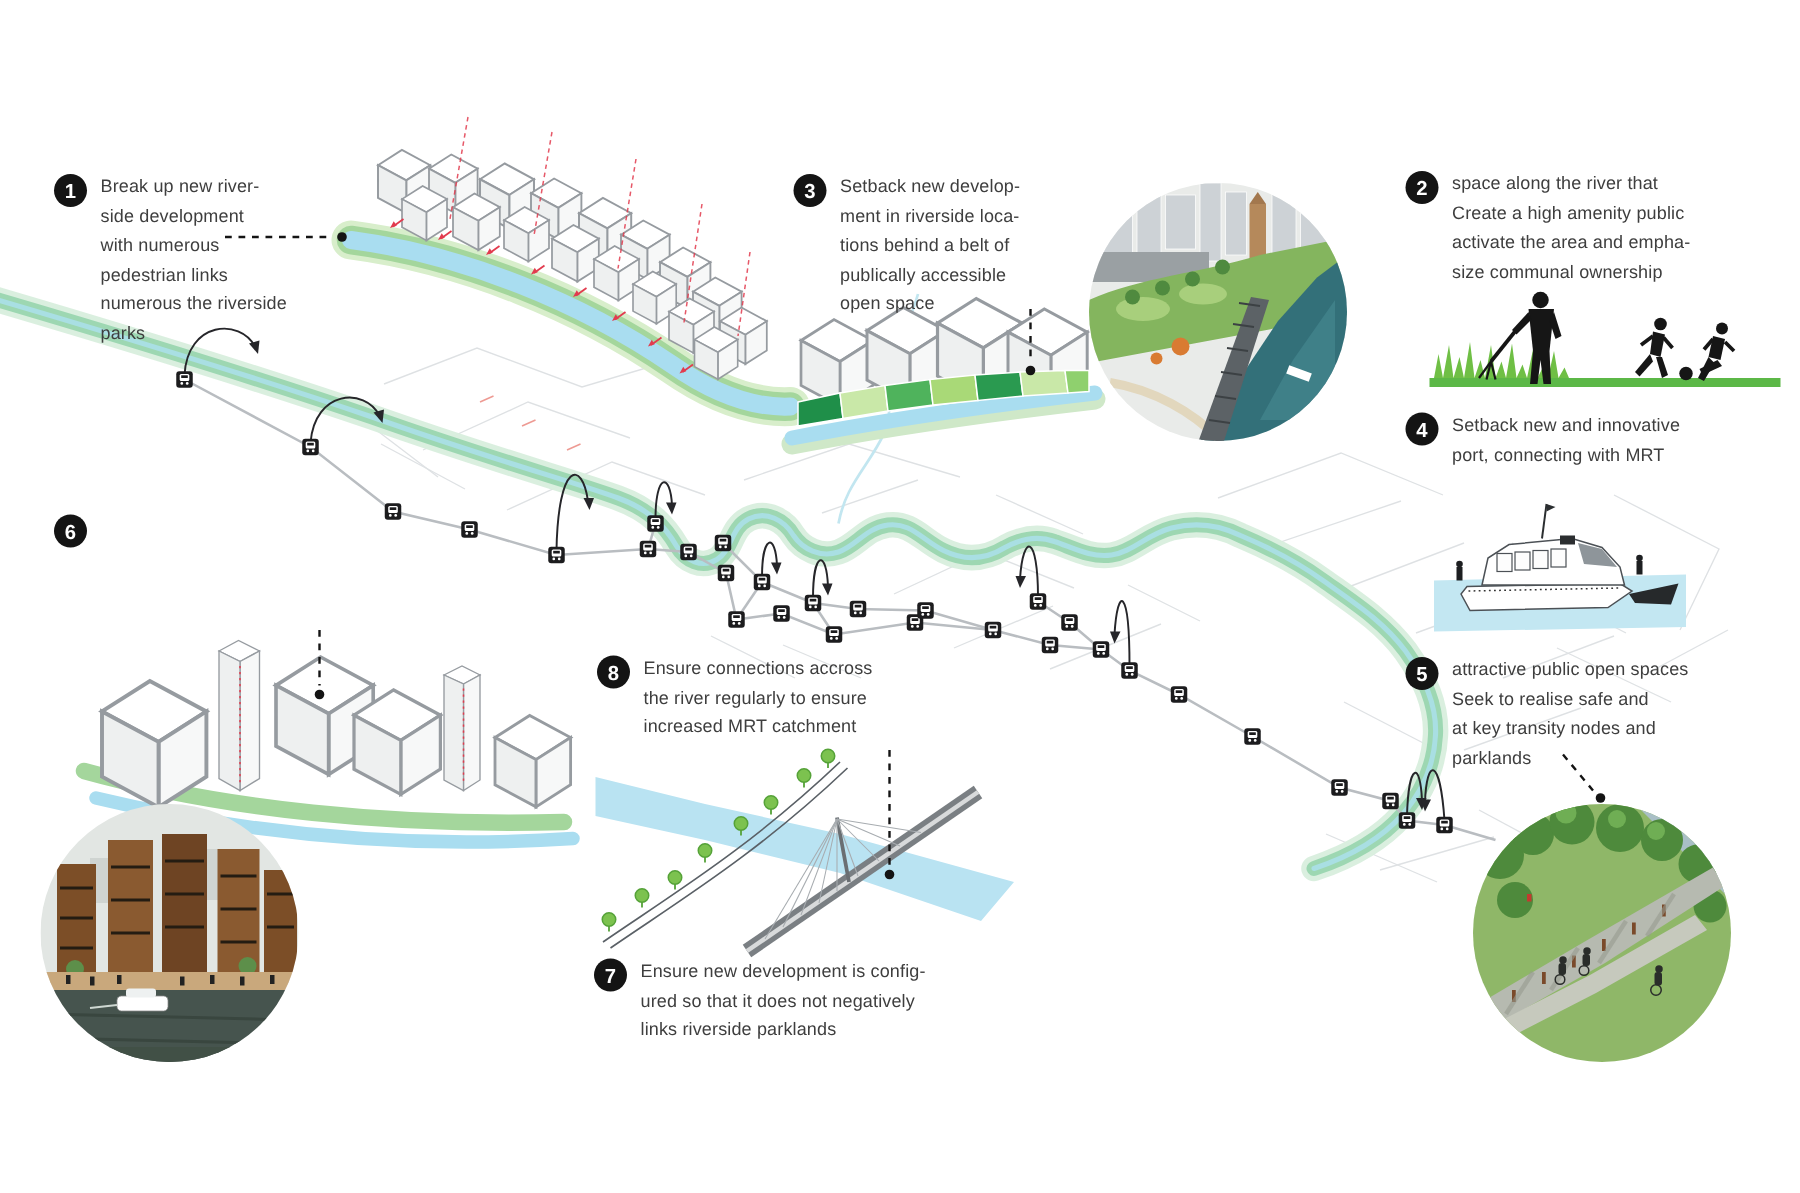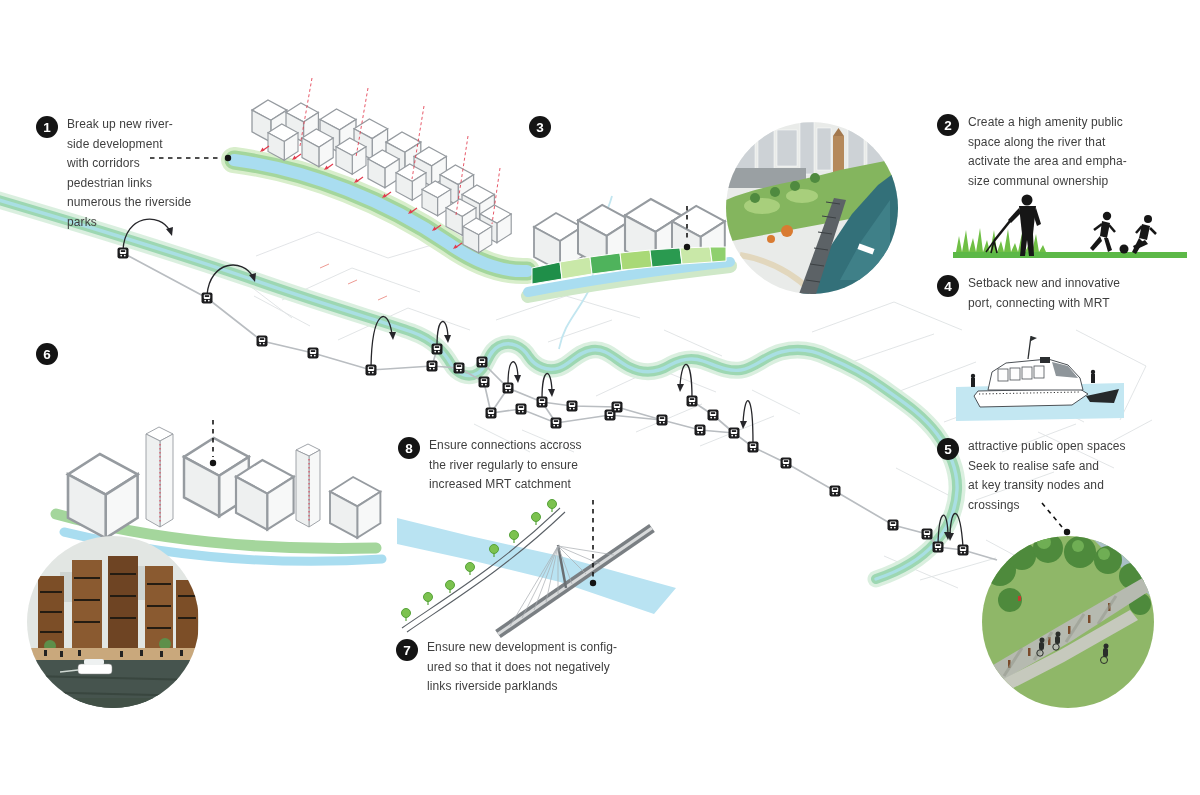--- a/index.html
+++ b/index.html
@@ -504,56 +504,63 @@
     <circle cx="593" cy="583" r="3.2"></circle>
         <circle cx="1067" cy="532" r="3.2"></circle>
   </g>
 </svg>
 
 <div class="note" id="n1">
   <span class="badge">1</span>
   <div class="nt">
     <span>Break up new river-</span>
     <span>side development</span>
-    <span>with corridors</span>
+    <span>with numerous</span>
     <span>pedestrian links</span>
     <span>numerous the riverside</span>
     <span>parks</span>
   </div>
 </div>
 
 <div class="note" id="n2">
   <span class="badge">2</span>
   <div class="nt">
+    <span>space along the river that</span>
     <span>Create a high amenity public</span>
-    <span>space along the river that</span>
     <span>activate the area and empha-</span>
     <span>size communal ownership</span>
   </div>
 </div>
 
 <div class="note" id="n3">
   <span class="badge">3</span>
+  <div class="nt">
+    <span>Setback new develop-</span>
+    <span>ment in riverside loca-</span>
+    <span>tions behind a belt of</span>
+    <span>publically accessible</span>
+    <span>open space</span>
+  </div>
 </div>
 
 <div class="note" id="n4">
   <span class="badge">4</span>
   <div class="nt">
     <span>Setback new and innovative</span>
     <span>port, connecting with MRT</span>
   </div>
 </div>
 
 <div class="note" id="n5">
   <span class="badge">5</span>
   <div class="nt">
     <span>attractive public open spaces</span>
     <span>Seek to realise safe and</span>
     <span>at key transity nodes and</span>
-    <span>crossings</span>
+    <span>parklands</span>
   </div>
 </div>
 
 <div class="note" id="n6">
   <span class="badge">6</span>
 </div>
 
 <div class="note" id="n7">
   <span class="badge">7</span>
   <div class="nt">

